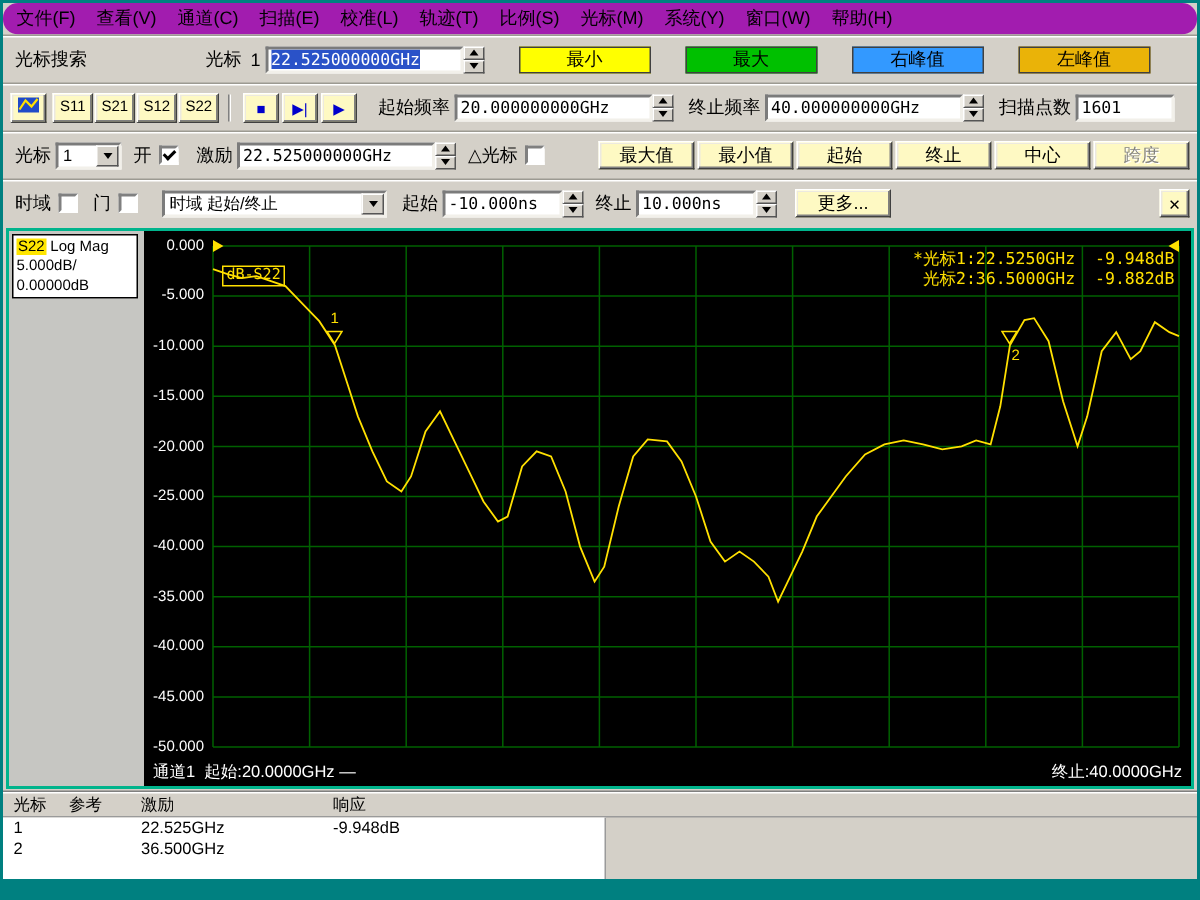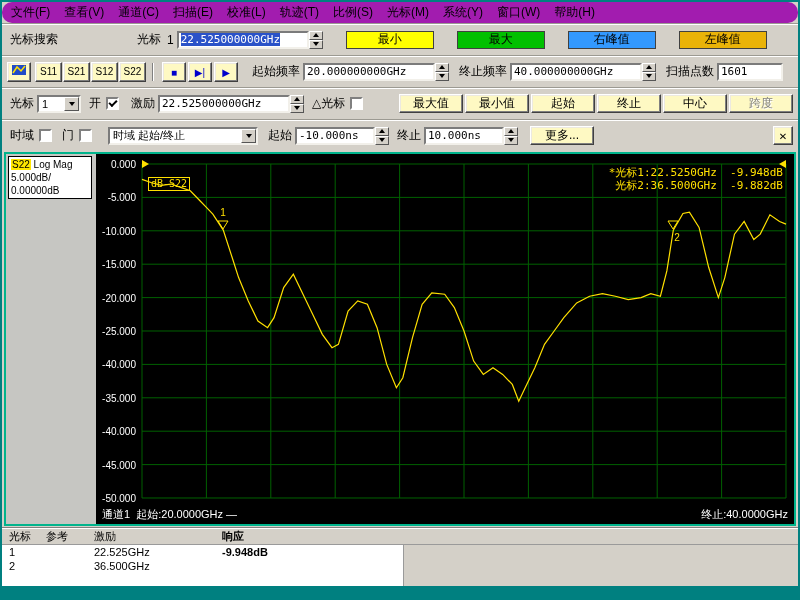--- a/index.html
+++ b/index.html
@@ -62,21 +62,21 @@
 
   
   #marker-table{flex:1;background:#d4d0c8;display:flex;flex-direction:column;border-top:1px solid #808080;}
   .mt-header{height:17px;display:flex;align-items:center;font-size:11px;background:#d4d0c8;border-bottom:1px solid #9a9a9a;box-shadow:inset 0 1px 0 #fff;}
   .mt-body{background:#fff;width:402px;flex:1;border-right:1px solid #9a9a9a;}
   .mt-row{height:14px;display:flex;align-items:center;font-size:11px;}
   .mc{white-space:nowrap;overflow:hidden;}
   .mc0{width:44px;padding-left:7px;}
   .mc1{width:48px;}
   .mc2{width:128px;}
-  .mc3{flex:1;font-weight:bold;}
+  .mc3{flex:1;}
 
   #bottom-strip{height:12px;flex:none;background:#008080;}
 </style>
 </head>
 <body>
 
 <div id="window" style="border-color: rgb(0, 128, 128);">
 
   <div class="menu-bar">
       <div class="menu-item">文件(F)</div>

